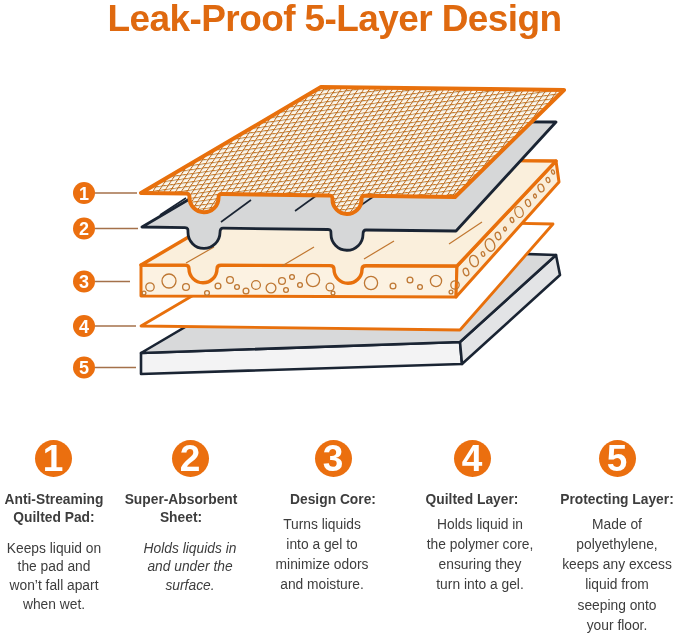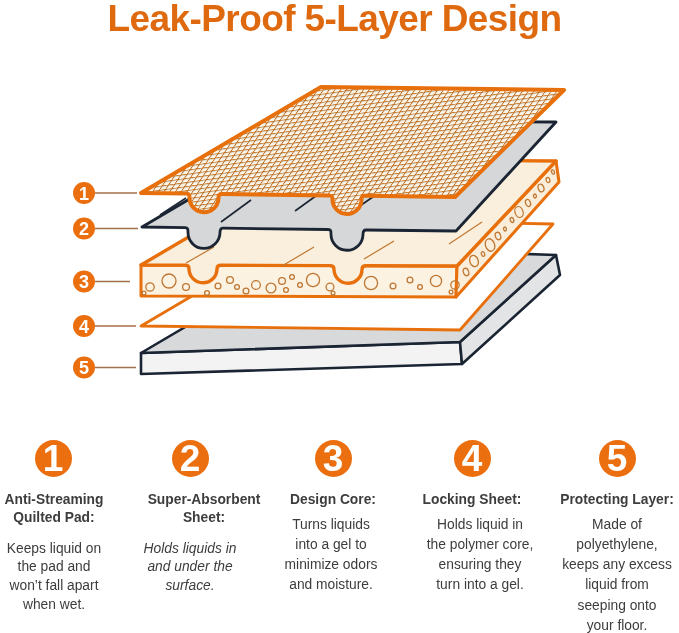--- a/index.html
+++ b/index.html
@@ -130,22 +130,22 @@
   </g>
 </svg>
 
 <div class="bcirc" style="left:34.5px;">1</div>
 <div class="bcirc" style="left:171.5px;">2</div>
 <div class="bcirc" style="left:314.5px;">3</div>
 <div class="bcirc" style="left:453.5px;">4</div>
 <div class="bcirc" style="left:598.5px;">5</div>
 
 <div class="head" style="left:-26px;">Anti-Streaming<br>Quilted Pad:</div>
-<div class="head" style="left:124px;">Super-Absorbent<br>Sheet:</div>
+<div class="head" style="left:101px;">Super-Absorbent<br>Sheet:</div>
 <div class="head" style="left:253px;">Design Core:</div>
-<div class="head" style="left:392px;">Locking Sheet:</div>
+<div class="head" style="left:392px;">Quilted Layer:</div>
 <div class="head" style="left:537px;">Protecting Layer:</div>
 
 <div class="body12" style="left:-26px;">Keeps liquid on<br>the pad and<br>won’t fall apart<br>when wet.</div>
 <div class="body12" style="left:110px;font-style:italic;">Holds liquids in<br>and under the<br>surface.</div>
-<div class="body345" style="left:251px;">Turns liquids<br>into a gel to<br>minimize odors<br>and moisture.</div>
+<div class="body345" style="left:242px;">Turns liquids<br>into a gel to<br>minimize odors<br>and moisture.</div>
 <div class="body345" style="left:400px;">Holds liquid in<br>the polymer core,<br>ensuring they<br>turn into a gel.</div>
 <div class="body345" style="left:537px;">Made of<br>polyethylene,<br>keeps any excess<br>liquid from<br>seeping onto<br>your floor.</div>
 
 </body></html>

